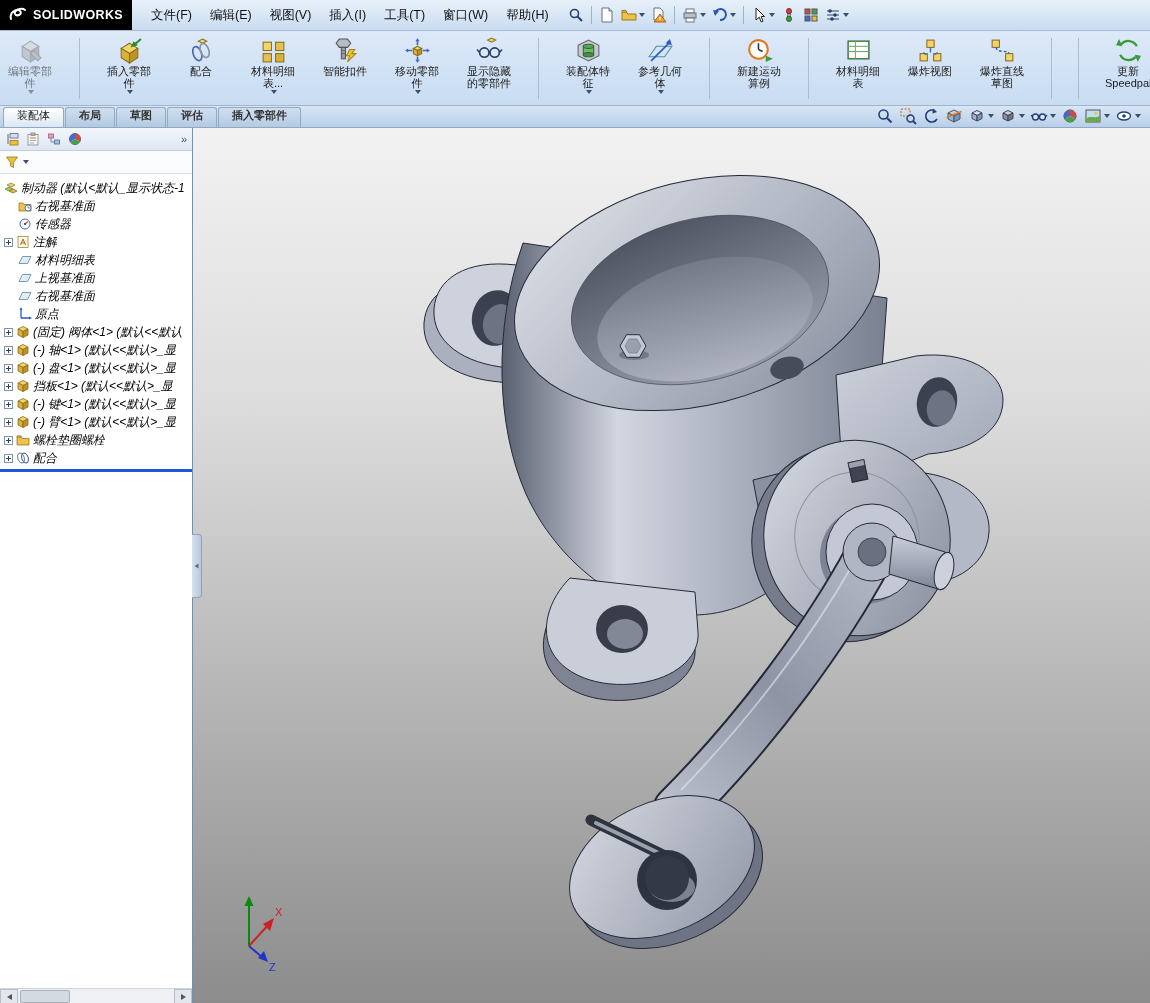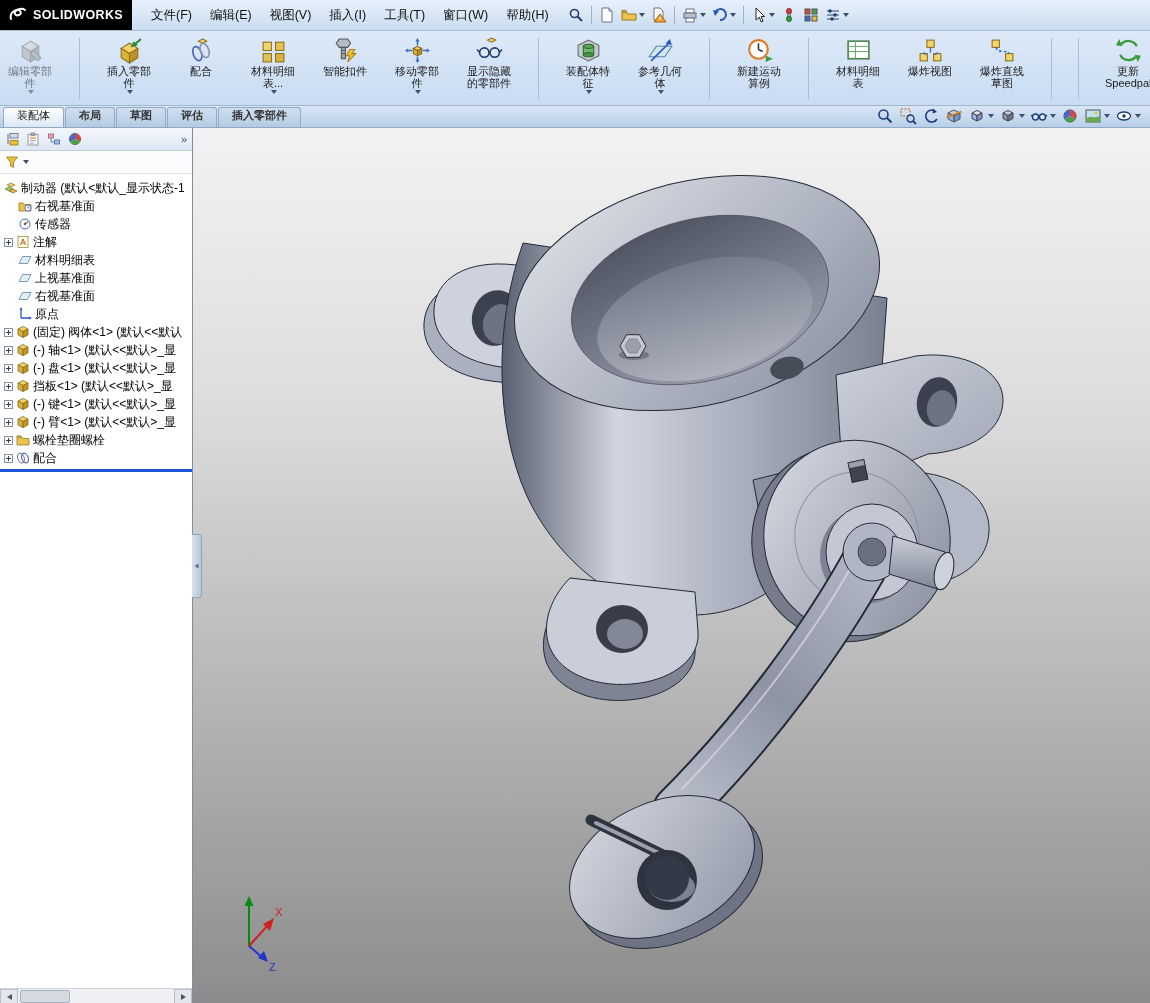--- a/index.html
+++ b/index.html
@@ -41,21 +41,21 @@
   .tp-tabs{height:22px;background:linear-gradient(#f3f7fc,#dde7f2);border-bottom:1px solid #c2cedb;display:flex;align-items:center;padding:0 5px;gap:7px;flex:none;}
   .tp-chevrons{margin-left:auto;font-size:11px;color:#34507a;line-height:1;}
   .tp-filter{height:22px;border-bottom:1px solid #dbe2ea;display:flex;align-items:center;padding:0 5px;background:#fbfcfe;flex:none;gap:2px;}
   .tree{flex:1;overflow:hidden;padding-top:5px;font-size:12px;color:#000;}
   .trow{height:18px;display:flex;align-items:center;gap:3px;padding-left:4px;white-space:nowrap;overflow:hidden;}
   .indent{width:11px;flex:none;}
   .expander{position:relative;width:9px;height:9px;border:1px solid #8494a4;background:#fff;flex:none;box-sizing:border-box;}
   .expander::before{content:"";position:absolute;left:1px;right:1px;top:3px;height:1px;background:#31435a;}
   .expander::after{content:"";position:absolute;top:1px;bottom:1px;left:3px;width:1px;background:#31435a;}
   .ti{width:14px;height:14px;flex:none;}
-  .tlabel{overflow:hidden;text-overflow:clip;}
+  .tlabel{overflow:hidden;text-overflow:clip;font-style:italic;}
   .rollback{height:3px;background:#1a56d6;margin-top:2px;}
 
   .tp-hscroll{height:15px;background:#eef0f3;border-top:1px solid #cfd4da;display:flex;align-items:stretch;flex:none;}
   .sb-btn{width:16px;background:#e3e6ea;border:1px solid #b9bfc8;display:flex;align-items:center;justify-content:center;flex:none;}
   .sb-track{flex:1;position:relative;}
   .sb-thumb{position:absolute;left:2px;top:1px;bottom:1px;width:48px;background:#d5dae1;border:1px solid #a9b1bc;border-radius:2px;}
   .tri-l{width:0;height:0;border-top:3.5px solid transparent;border-bottom:3.5px solid transparent;border-right:5px solid #4a5568;}
   .tri-r{width:0;height:0;border-top:3.5px solid transparent;border-bottom:3.5px solid transparent;border-left:5px solid #4a5568;}
 
   .split-handle{position:absolute;left:192px;top:406px;width:9px;height:62px;background:linear-gradient(90deg,#d6e0ec,#b8c8da);border:1px solid #8fa3ba;border-left:none;border-radius:0 4px 4px 0;z-index:3;display:flex;align-items:center;justify-content:center;}

